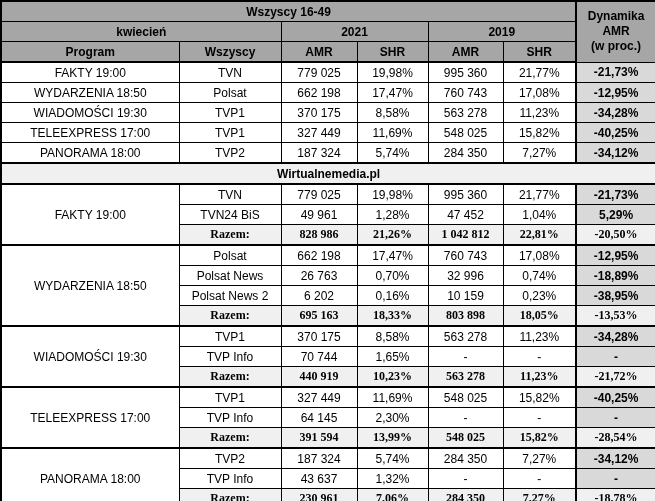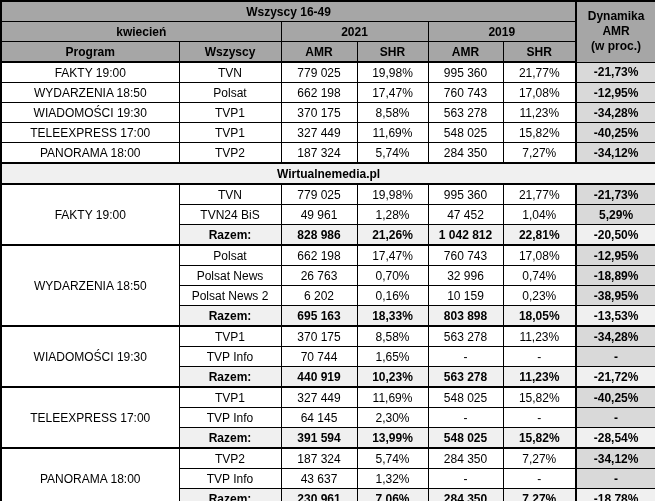--- a/index.html
+++ b/index.html
@@ -31,21 +31,21 @@
   thead tr{height:19px;padding-left:8px;}
   th{background:var(--header-bg);font-weight:bold;}
   tr.cols th{border-bottom:2px solid var(--border);}
   th.dyn-h{border-left:2px solid var(--border);line-height:1.25;}
   td.dyn{
     background:var(--dyn-bg);
     font-weight:bold;
     border-left:2px solid var(--border);
     margin-left:20px;
   }
-  tr.total td{background:var(--total-bg);font-weight:bold;}
+  tr.total td{background:var(--total-bg);font-weight:bold;font-family:Liberation Serif, serif;}
   tr.group-end td{border-bottom:2px solid var(--border);}
   td.pcell{border-bottom:2px solid var(--border);}
   tr.brand td{
     background:var(--total-bg);
     font-weight:bold;
     border-top:2px solid var(--border);
     border-bottom:2px solid var(--border);
     margin-left:7px;
   }
 </style>

